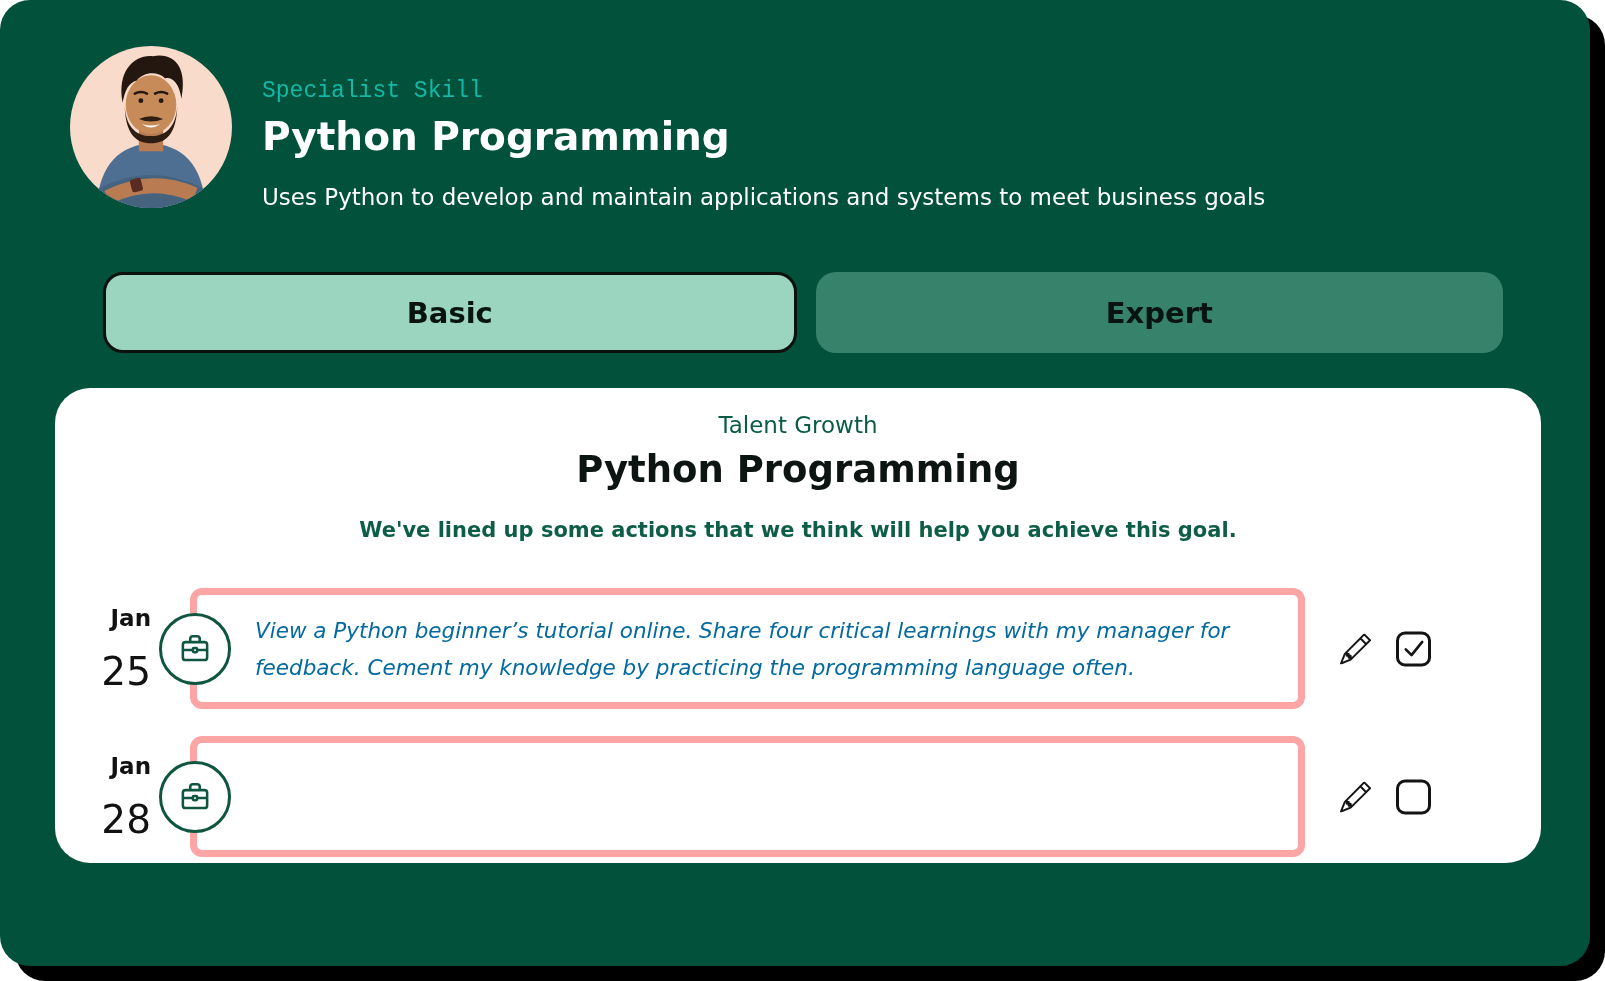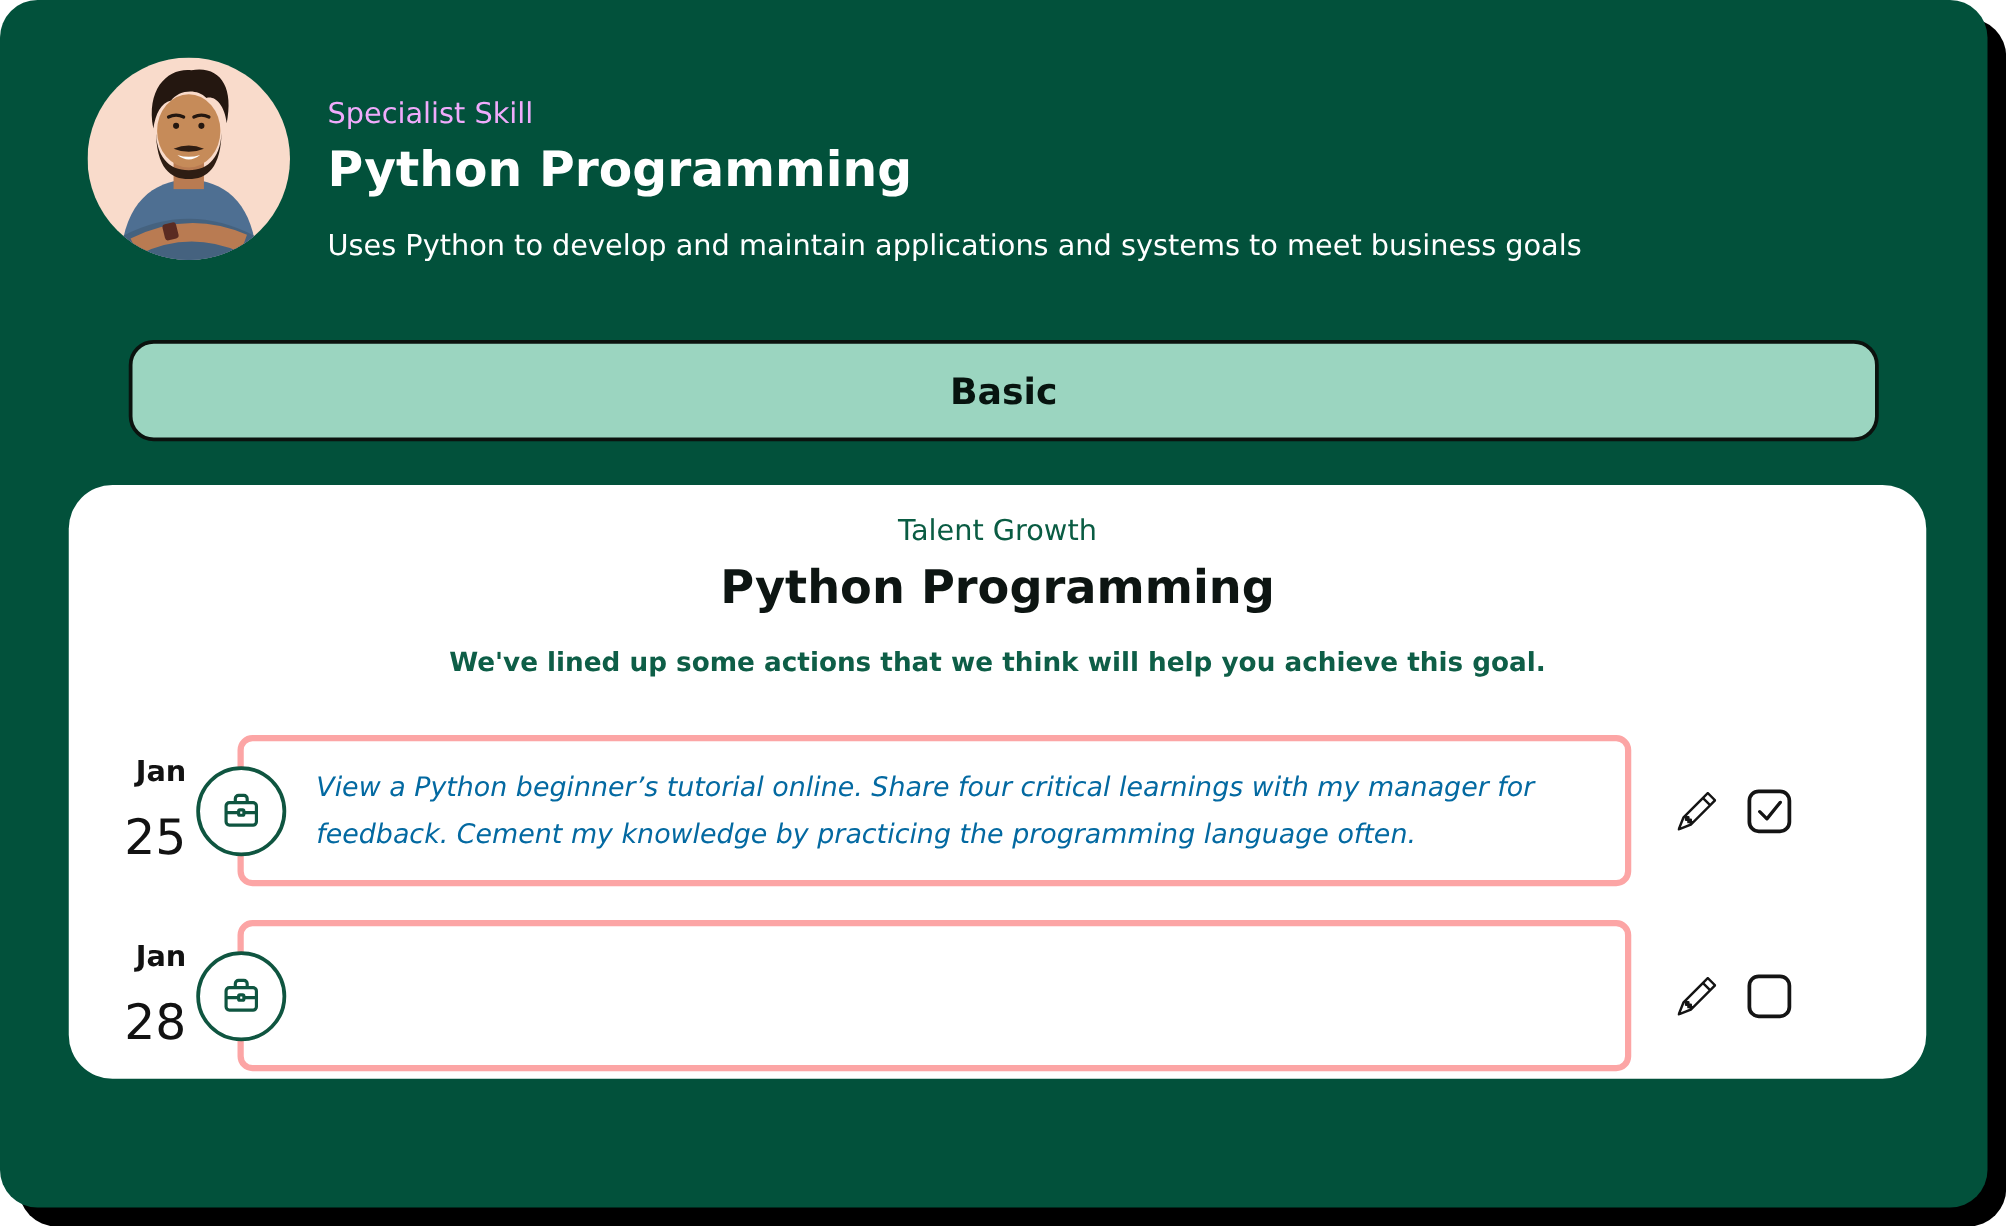--- a/index.html
+++ b/index.html
@@ -17,21 +17,21 @@
     border-radius: 30px;
     box-shadow: 15px 15px 0 0 #000000;
   }
   
   .avatar {
     position: absolute; left: 70px; top: 46px;
     width: 162px; height: 162px;
   }
   .header-eyebrow {
     position: absolute; left: 262px; top: 78px;
-    color: #f0abfc; font-size: 23px; font-weight: 400;
+    color: #14b8a6; font-size: 23px; font-weight: 400; font-family: Liberation Mono, monospace;
   }
   .header-title {
     position: absolute; left: 262px; top: 114px;
     color: #ffffff; font-size: 39px; font-weight: 700;
   }
   .header-desc {
     position: absolute; left: 262px; top: 184px;
     color: #ffffff; font-size: 23px; font-weight: 400;
   }
   
@@ -69,21 +69,21 @@
     font-size: 37px; font-weight: 800;
   }
   .card-subtitle {
     position: absolute; top: 130px; width: 100%;
     text-align: center; color: #0E5E47;
     font-size: 21px; font-weight: 700;
   }
   .rows { position: absolute; top: 200px; left: 135px; right: 236px; }
   .action-box {
     position: relative;
-    border: 5px solid #fca5a5; border-radius: 12px;
+    border: 7px solid #fca5a5; border-radius: 12px;
     min-height: 121px;
     display: flex; align-items: center;
     padding: 12px 24px 12px 58px;
     background: #ffffff;
   }
   .action-box + .action-box { margin-top: 27px; }
   .date {
     position: absolute; right: calc(100% + 46px);
     top: 50%; transform: translateY(-50%);
     text-align: right; color: #121212; white-space: nowrap;
@@ -149,20 +149,21 @@
         <path d="M52 56 C46 24 64 8 82 10 C104 6 116 22 110 52 C108 36 100 30 94 32 C86 24 72 26 66 34 C58 36 54 44 52 56 Z" fill="#241710"></path>
       </g>
     </svg>
   </div>
   <div class="header-eyebrow">Specialist Skill</div>
   <div class="header-title">Python Programming</div>
   <div class="header-desc">Uses Python to develop and maintain applications and systems to meet business goals</div>
 
   <div class="levels">
     <button class="level-btn selected">Basic</button>
+    <button class="level-btn">Expert</button>
   </div>
 
   <div class="card">
     <div class="card-eyebrow">Talent Growth</div>
     <div class="card-title">Python Programming</div>
     <div class="card-subtitle">We've lined up some actions that we think will help you achieve this goal.</div>
 
     <div class="rows">
 
       <div class="action-box">

